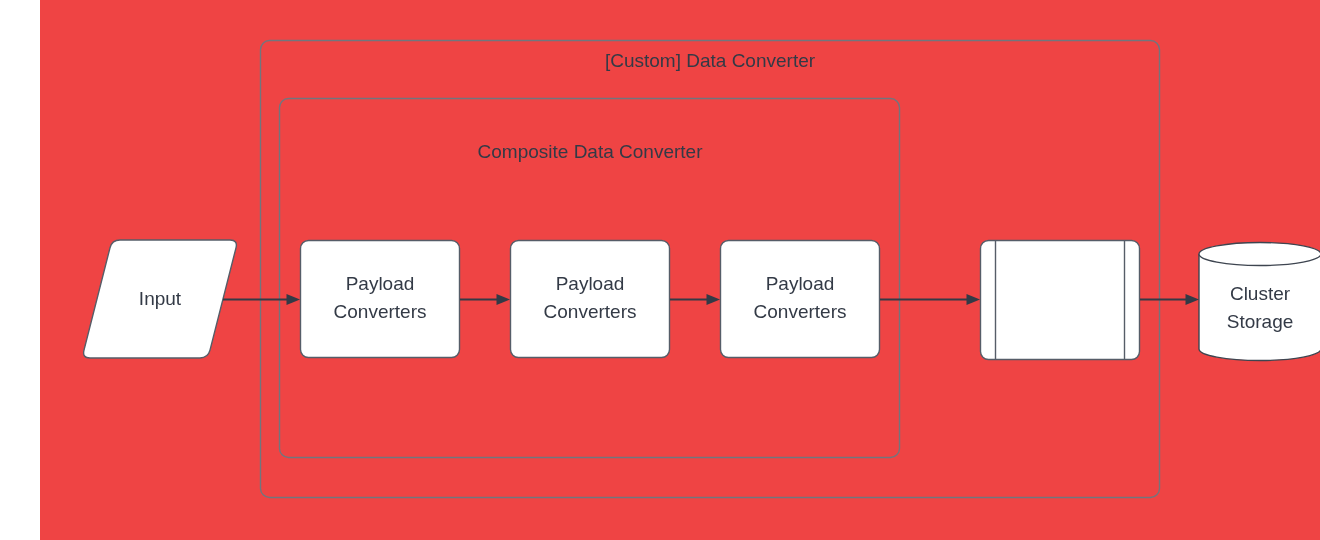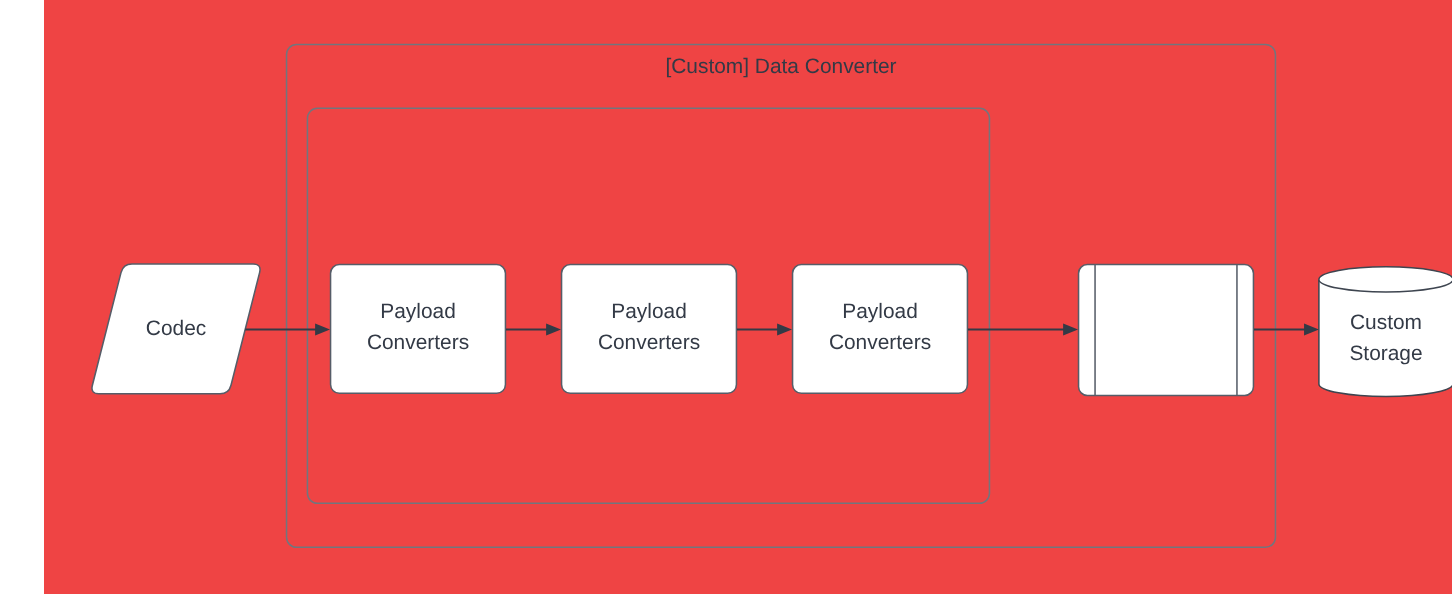--- a/index.html
+++ b/index.html
@@ -78,25 +78,26 @@
       <polygon points="940,299.5 926.5,294 926.5,305" fill="#333a46"></polygon>
     </g>
     <g>
       <line x1="1100" y1="299.5" x2="1147" y2="299.5" stroke="#333a46" stroke-width="1.8"></line>
       <polygon points="1159,299.5 1145.5,294 1145.5,305" fill="#333a46"></polygon>
     </g>
   </svg>
 
   <div class="label nowrap" style="left:670px; top:61px;">[Custom] Data Converter</div>
 
+  <div class="label nowrap" style="left:550px; top:152px;">Composite Data Converter</div>
 
-  <div class="label nowrap" style="left:120px; top:299px;">Codec</div>
+  <div class="label nowrap" style="left:120px; top:299px;">Input</div>
 
   <div class="label w130" style="left:340px; top:298px;">Payload Converters</div>
 
   <div class="label w130" style="left:550px; top:298px;">Payload Converters</div>
 
   <div class="label w130" style="left:760px; top:298px;">Payload Converters</div>
 
 
-  <div class="label w96" style="left:1220px; top:308px;">Custom Storage</div>
+  <div class="label w96" style="left:1220px; top:308px;">Cluster Storage</div>
 
 </div>
 
 </body></html>

